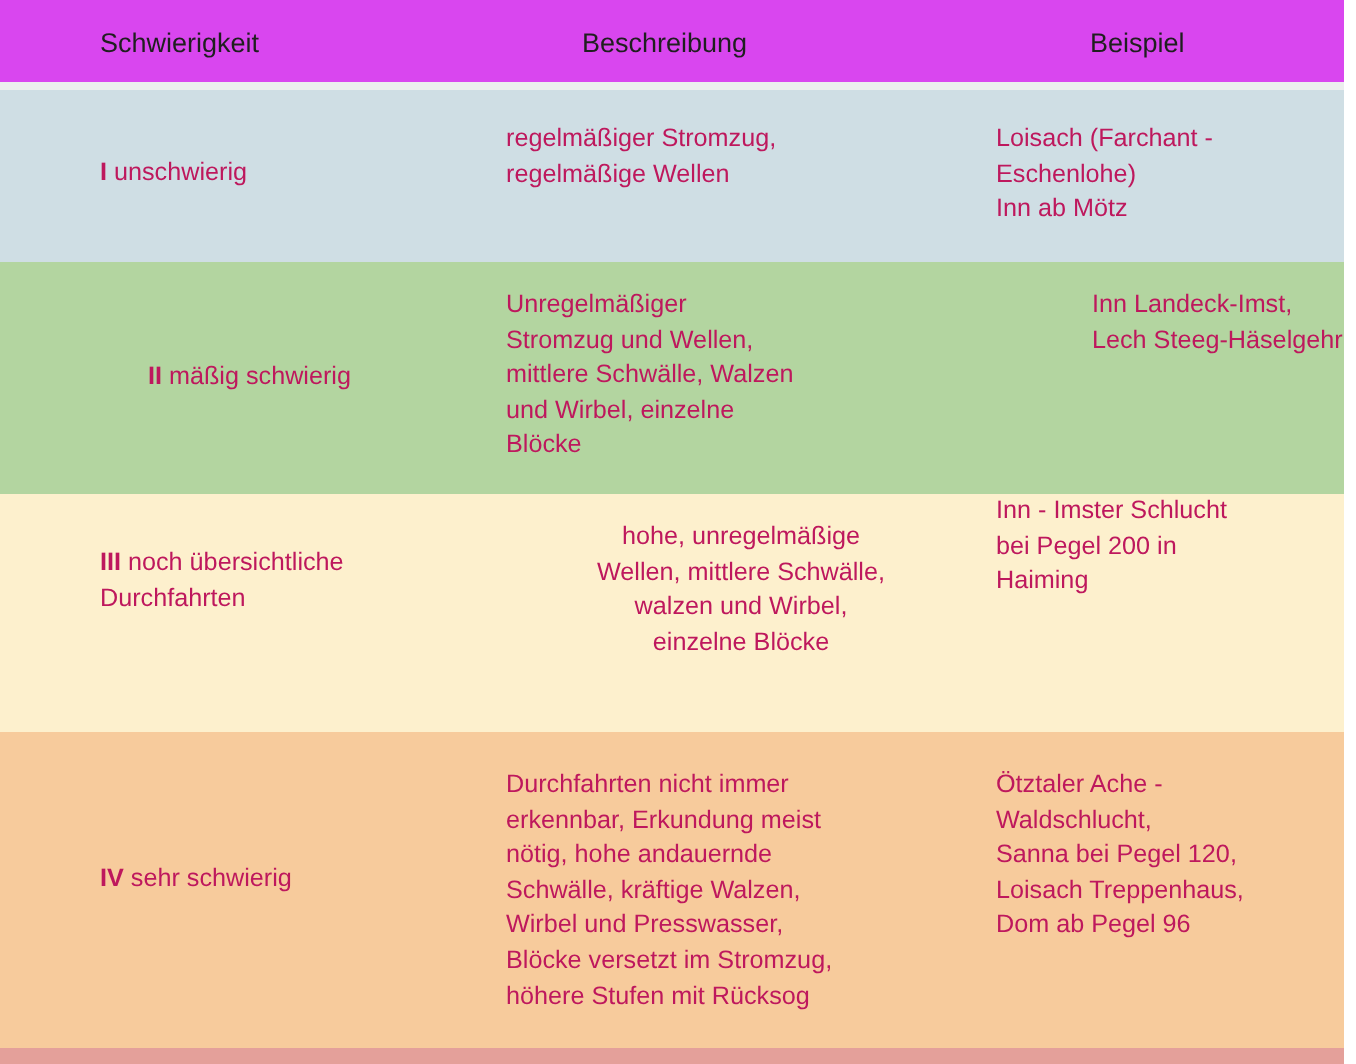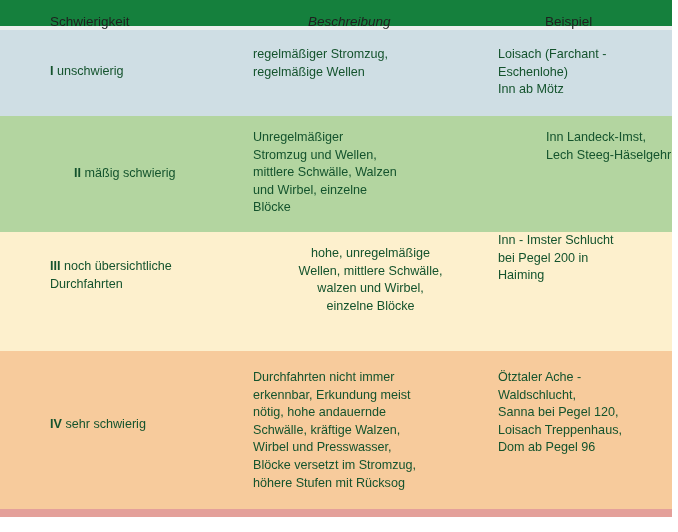--- a/index.html
+++ b/index.html
@@ -25,49 +25,49 @@
 
   .row {
     position: relative;
     width: 672px;
     box-sizing: border-box;
     display: block;
   }
 
   
   .header-row {
-    height: 26px;
-    background: #15803d;
+    height: 41px;
+    background: #d946ef;
   }
   .header-sep {
     width: 672px;
     height: 4px;
     background: #eceeee;
   }
   .header-cell {
     position: absolute;
     top: 13px;
     font-size: 13.5px;
     line-height: 17px;
     color: #1f1f1f;
     white-space: nowrap;
   }
   .hc1 { left: 50px; }
-  .hc2 { left: 308px; font-style: italic; }
+  .hc2 { left: 291px; }
   .hc3 { left: 545px; }
 
   
   .data-row {
     position: relative;
   }
   .cell {
     position: absolute;
     font-size: 12.6px;
     line-height: 17.6px;
-    color: #14532d;
+    color: #be185d;
     white-space: pre-line;
   }
   .cell-level {
     left: 50px;
     width: 195px;
   }
   .cell-desc {
     left: 253px;
     width: 235px;
   }

